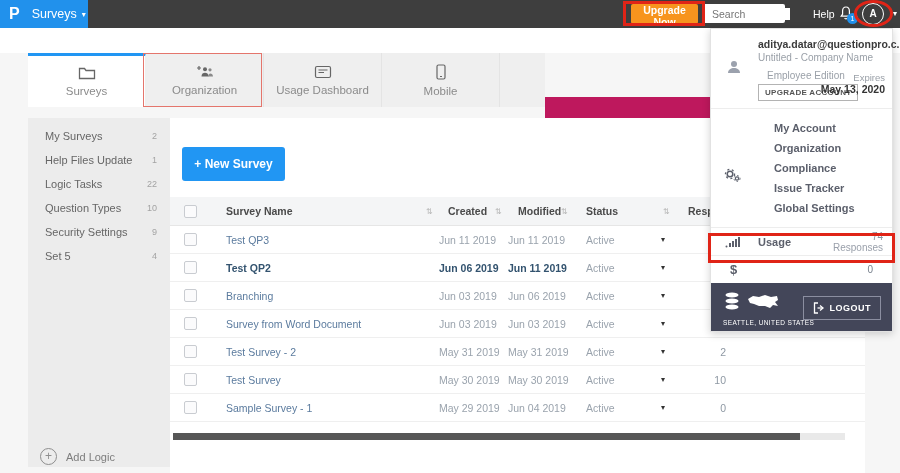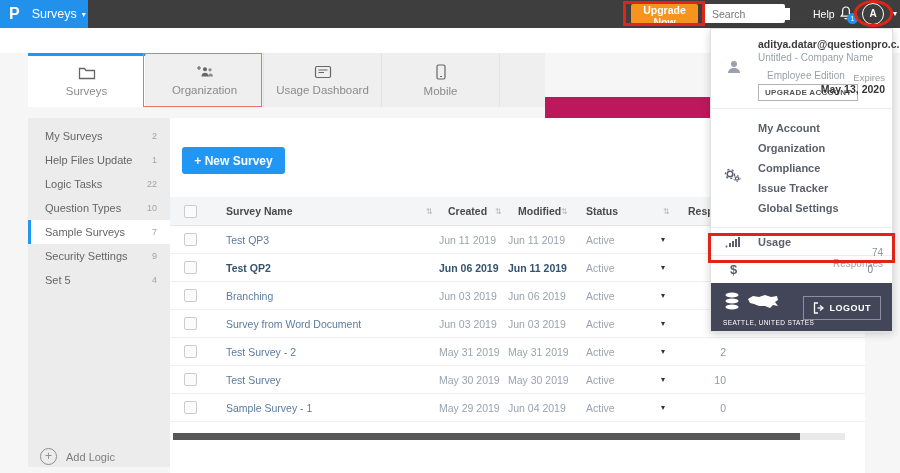--- a/index.html
+++ b/index.html
@@ -50,21 +50,21 @@
   .side-item .lbl { flex:1; font-size:11px; color:#666; }
   .side-item .cnt { font-size:9px; color:#a3a3a3; }
   .side-item.active { background:#fff; border-left:3px solid #2196f3; padding-left:14px; }
   #add-folder { position:absolute; left:12px; top:330px; display:flex; align-items:center; gap:9px; }
   #add-folder-icon { width:17px; height:17px; border:1px solid #8e8e8e; border-radius:50%;
     color:#8e8e8e; font-size:12px; text-align:center; line-height:15px; }
   #add-folder-label { font-size:11px; color:#7d7d7d; }
 
   
   #content { position:absolute; left:170px; top:118px; width:695px; height:355px; background:#fff; }
-  #new-survey-btn { position:absolute; left:182px; top:147px; width:103px; height:27px; background:#2196f3;
+  #new-survey-btn { position:absolute; left:182px; top:147px; width:103px; height:34px; background:#2196f3;
     color:#fff; font-size:12px; font-weight:bold; border:none; border-radius:3px; z-index:5;
     font-family:"Liberation Sans", sans-serif; }
 
   #table { position:absolute; left:170px; top:197px; width:695px; height:250px; }
   #thead { position:relative; height:29px; background:#f4f5f6; border-bottom:1px solid #e6e6e6; }
   .trow { position:relative; height:28px; border-bottom:1px solid #efefef; }
   .cb { position:absolute; left:14px; top:50%; margin-top:-7px; width:13px; height:13px;
     border:1px solid #c9ccd1; border-radius:2px; background:#fbfbfc; }
   .cell { position:absolute; top:0; line-height:28px; font-size:10.5px;margin-left:11px; }
   #thead .cell { line-height:29px; font-size:10.5px; font-weight:bold; color:#4a4a4a; }
@@ -90,29 +90,29 @@
   #acct-person { position:absolute; left:15px; top:30px; }
   #acct-email { position:absolute; left:47px; top:9px; font-size:10.5px; font-weight:bold; color:#3b3b3b; }
   #acct-company { position:absolute; left:47px; top:23px; font-size:10px; color:#9aa0a8; }
   #acct-edition { position:absolute; left:56px; top:41px; font-size:10px; color:#9aa0a8; }
   #acct-upgrade { position:absolute; left:47px; top:55px; border:1px solid #b3b3b3; background:#fff;
     font-size:8px; font-weight:bold; color:#555; padding:3px 6px; letter-spacing:.3px;
     font-family:"Liberation Sans", sans-serif; }
   #acct-expires { position:absolute; right:7px; top:43px; text-align:right; }
   #expires-label { font-size:9.5px; color:#9aa0a8; }
   #expires-date { font-size:10.5px; font-weight:bold; color:#333;padding-left:44px; }
-  #panel-menu { position:relative; padding:9px 0; border-bottom:1px solid #ededed; }
+  #panel-menu { position:relative; padding:9px 16px; border-bottom:1px solid #ededed; }
   .pm-item { height:20px; line-height:20px; padding-left:47px; font-size:11px; font-weight:bold; color:#5b5f6b; }
   #gears { position:absolute; left:13px; top:59px; }
   .p-row { position:relative; height:28px; }
   #usage-row { border-bottom:1px solid #ededed; }
   .p-row .p-icon { position:absolute; left:14px; top:8px; }
   #dollar-icon { position:absolute; left:19px; top:0; line-height:27px; font-size:13px; font-weight:bold; color:#5b5f6b; }
   .p-label { position:absolute; left:47px; top:0; line-height:28px; font-size:11px; font-weight:bold; color:#5b5f6b; }
-  #usage-right { position:absolute; right:9px; top:3px; text-align:right;margin-top:16px; }
+  #usage-right { position:absolute; right:9px; top:3px; text-align:right; }
   #usage-value { font-size:10px; color:#8a93a0; }
   #usage-unit { font-size:10px; color:#9aa0ab; }
   #billing-row { height:27px; }
   #billing-value { position:absolute; right:19px; top:0; line-height:27px; font-size:10px; color:#77808c; }
   #panel-footer { position:relative; height:48px; background:#434659; }
   #coins-icon { position:absolute; left:12px; top:8px; }
   #usmap-icon { position:absolute; left:36px; top:10px; }
   #footer-location { position:absolute; left:12px; bottom:5px; font-size:6.5px; color:#fff; letter-spacing:.4px; }
   #logout-btn { position:absolute; right:11px; top:13px; border:1px solid #8b8ea0; background:transparent;
     color:#fff; font-size:9px; font-weight:bold; padding:5px 9px; letter-spacing:.5px;
@@ -199,24 +199,20 @@
     <span class="lbl">Help Files Update</span>
     <span class="cnt">1</span>
   </div>
   <div class="side-item">
     <span class="lbl">Logic Tasks</span>
     <span class="cnt">22</span>
   </div>
   <div class="side-item">
     <span class="lbl">Question Types</span>
     <span class="cnt">10</span>
-  </div>
-  <div class="side-item active">
-    <span class="lbl">Sample Surveys</span>
-    <span class="cnt">7</span>
   </div>
   <div class="side-item">
     <span class="lbl">Security Settings</span>
     <span class="cnt">9</span>
   </div>
   <div class="side-item">
     <span class="lbl">Set 5</span>
     <span class="cnt">4</span>
   </div>
   <div id="add-folder">

